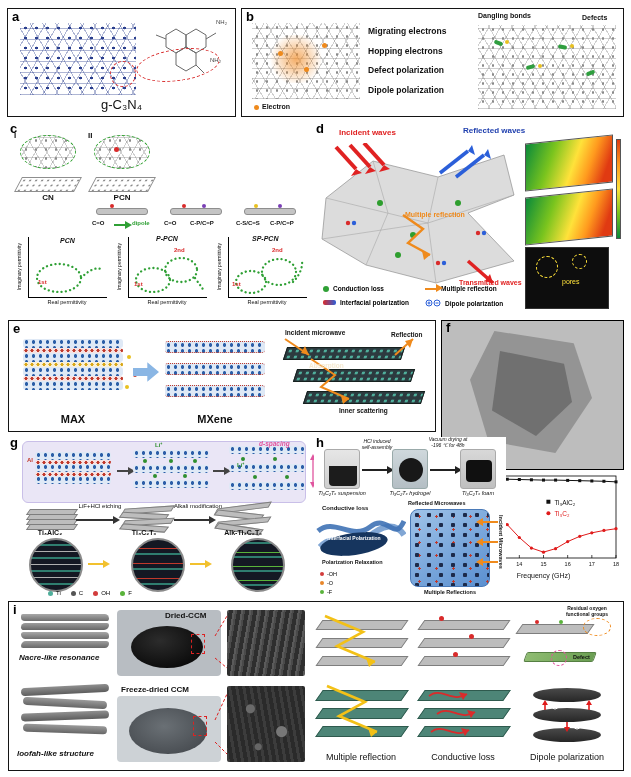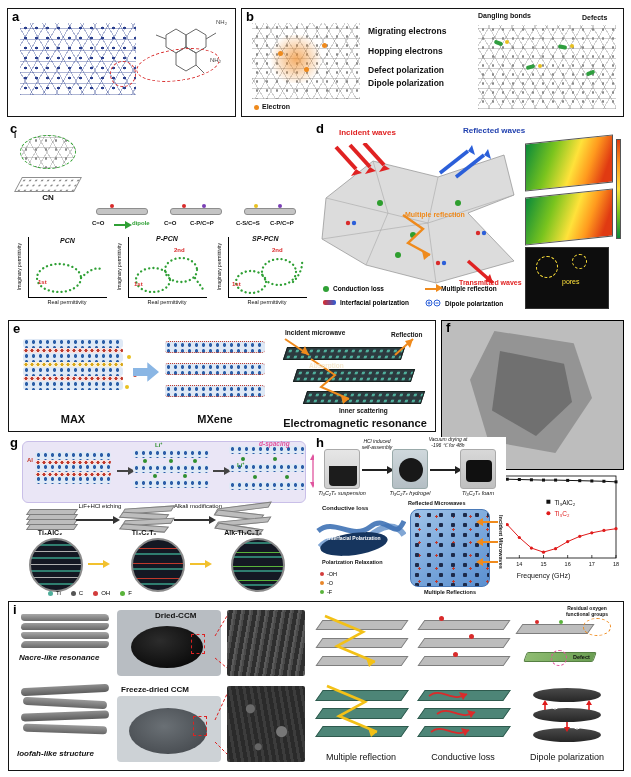--- a/index.html
+++ b/index.html
@@ -44,35 +44,36 @@
         <polygon points="42,20 52,14 62,20 62,32 52,38 42,32"></polygon>
         <polygon points="32,38 42,32 52,38 52,50 42,56 32,50"></polygon>
         <line x1="62" y1="24" x2="72" y2="18"></line>
         <line x1="52" y1="50" x2="60" y2="58"></line>
         <line x1="22" y1="24" x2="12" y2="20"></line>
       </g>
     </svg>
     <span class="txt" style="left:208px;top:10px;font-size:6px;color:#444">NH₂</span>
     <span class="txt" style="left:202px;top:48px;font-size:6px;color:#444">NH₂</span>
     <div class="dash-ellipse" style="left:128px;top:40px;width:82px;height:30px;transform:rotate(-8deg)"></div>
+    <div class="txt" style="left:0;right:0;bottom:3px;position:absolute;text-align:center;font-size:13px;color:#111">g-C₃N₄</div>
   </section>
 
   <section class="panel bordered" style="left:241px;top:8px;width:383px;height:109px">
     <span class="tag" style="left:4px;top:0">b</span>
     <div class="abs lattice-gray" style="left:10px;top:14px;width:108px;height:76px"></div>
     <div class="abs" style="left:22px;top:26px;width:64px;height:48px;background:radial-gradient(circle at 50% 50%,rgba(240,140,40,.7),rgba(240,140,40,0) 65%)"></div>
     <div class="dot" style="left:36px;top:42px;width:5px;height:5px;background:#ef8a1c"></div>
     <div class="dot" style="left:62px;top:58px;width:5px;height:5px;background:#ef8a1c"></div>
     <div class="dot" style="left:80px;top:34px;width:5px;height:5px;background:#ef8a1c"></div>
     <div class="dot" style="left:12px;top:96px;width:5px;height:5px;background:#ef8a1c"></div>
     <span class="txt" style="left:20px;top:94px;font-size:7px;font-weight:700">Electron</span>
     <div class="abs" style="left:126px;top:18px">
       <div class="txt" style="position:static;font-size:8.5px;font-weight:700;margin-bottom:10px">Migrating electrons</div>
       <div class="txt" style="position:static;font-size:8.5px;font-weight:700;margin-bottom:10px">Hopping electrons</div>
-      <div class="txt" style="position:static;font-size:8.5px;font-weight:700;margin-bottom:3px">Defect polarization</div>
+      <div class="txt" style="position:static;font-size:8.5px;font-weight:700;margin-bottom:10px">Defect polarization</div>
       <div class="txt" style="position:static;font-size:8.5px;font-weight:700">Dipole polarization</div>
     </div>
     <span class="txt" style="left:236px;top:3px;font-size:7px;font-weight:700">Dangling bonds</span>
     <span class="txt" style="left:340px;top:5px;font-size:7px;font-weight:700">Defects</span>
     <div class="abs lattice-gray" style="left:236px;top:16px;width:138px;height:84px"></div>
     <div class="abs" style="left:252px;top:32px;width:9px;height:4px;background:#2f9e3f;border-radius:2px;transform:rotate(20deg)"></div>
     <div class="abs" style="left:284px;top:56px;width:9px;height:4px;background:#2f9e3f;border-radius:2px;transform:rotate(-15deg)"></div>
     <div class="abs" style="left:316px;top:36px;width:9px;height:4px;background:#2f9e3f;border-radius:2px;transform:rotate(12deg)"></div>
     <div class="abs" style="left:344px;top:62px;width:9px;height:4px;background:#2f9e3f;border-radius:2px;transform:rotate(-22deg)"></div>
     <div class="dot" style="left:263px;top:31px;width:4px;height:4px;background:#e8c020"></div>
@@ -81,20 +82,27 @@
   </section>
 
   <section class="panel" style="left:8px;top:123px;width:300px;height:192px">
     <span class="tag" style="left:2px;top:-2px">c</span>
 
     <div class="abs" style="left:6px;top:12px;width:68px;height:66px">
       <span class="txt" style="left:0;top:-3px;font-size:8px;font-weight:700">I</span>
       <div class="abs lattice-gray" style="left:6px;top:0;width:56px;height:34px;border:1.5px dashed #35a435;border-radius:50%"></div>
       <div class="sheet" style="left:4px;top:42px;width:58px;height:13px"></div>
       <div class="txtw" style="left:0;top:58px;width:68px;font-size:8px;font-weight:700">CN</div>
+    </div>
+    <div class="abs" style="left:80px;top:12px;width:68px;height:66px">
+      <span class="txt" style="left:0;top:-3px;font-size:8px;font-weight:700">II</span>
+      <div class="abs lattice-gray" style="left:6px;top:0;width:56px;height:34px;border:1.5px dashed #35a435;border-radius:50%"></div>
+      <div class="dot" style="left:26px;top:12px;width:5px;height:5px;background:#d92b2b"></div>
+      <div class="sheet" style="left:4px;top:42px;width:58px;height:13px"></div>
+      <div class="txtw" style="left:0;top:58px;width:68px;font-size:8px;font-weight:700">PCN</div>
     </div>
 
     <div class="abs" style="left:80px;top:82px;width:68px;height:26px">
       <div class="abs" style="left:8px;top:3px;width:52px;height:7px;background:#c4c4c4;border:1px solid #8e8e8e;border-radius:3px"></div>
       <div class="dot" style="left:22px;top:-1px;width:4px;height:4px;background:#d92b2b"></div>
       <span class="txt" style="left:4px;top:15px;font-size:6px;font-weight:700">C=O</span>
       <span class="thinarrow" style="left:26px;top:19px;width:12px;color:#2fa035"></span>
       <span class="txt" style="left:44px;top:15px;font-size:6px;font-weight:700;color:#2fa035">dipole</span>
     </div>
     <div class="abs" style="left:154px;top:82px;width:68px;height:26px">
@@ -261,21 +269,20 @@
       <g fill="#ef8a1c">
         <polygon points="32,22 24,20 28,13"></polygon>
         <polygon points="136,6 128,8 133,15"></polygon>
         <polygon points="72,66 64,63 66,71"></polygon>
       </g>
     </svg>
     <span class="txt" style="left:276px;top:8px;font-size:6.5px;font-weight:700">Incident microwave</span>
     <span class="txt" style="left:382px;top:10px;font-size:6.5px;font-weight:700">Reflection</span>
     <span class="txt" style="left:300px;top:41px;font-size:6.5px;font-weight:700;color:#f5e9d0">Absorption</span>
     <span class="txt" style="left:330px;top:86px;font-size:6.5px;font-weight:700">Inner scattering</span>
-    <div class="txtw" style="left:268px;top:96px;width:156px;font-size:11px;font-weight:700">Electromagnetic resonance</div>
   </section>
 
   <section class="panel" style="left:441px;top:320px;width:183px;height:260px">
     <div class="abs" style="left:0;top:0;width:183px;height:150px;background:#bdbdbd;border:1px solid #000">
       <span class="tag" style="left:4px;top:-1px">f</span>
       <div class="abs" style="left:28px;top:10px;width:122px;height:122px;background:#949494;clip-path:polygon(20% 0,85% 10%,100% 55%,70% 100%,15% 90%,0 40%)"></div>
       <div class="abs" style="left:50px;top:30px;width:80px;height:85px;background:#707070;clip-path:polygon(10% 0,90% 15%,100% 60%,55% 100%,0 70%)"></div>
       <div class="abs" style="left:10px;top:130px;width:34px;height:3px;background:#fff"></div>
       <span class="txt" style="left:10px;top:136px;font-size:7.5px;color:#fff">500 nm</span>
     </div>
@@ -502,21 +509,21 @@
     <div class="abs" style="left:12px;top:84px;width:88px;height:8px;background:linear-gradient(#8f8f8f,#5d5d5d);border-radius:10px;transform:rotate(-3deg)"></div>
     <div class="abs" style="left:14px;top:97px;width:84px;height:8px;background:linear-gradient(#9a9a9a,#666);border-radius:10px;transform:rotate(3deg)"></div>
     <div class="abs" style="left:12px;top:110px;width:88px;height:8px;background:linear-gradient(#8f8f8f,#5d5d5d);border-radius:10px;transform:rotate(-2deg)"></div>
     <div class="abs" style="left:14px;top:123px;width:84px;height:8px;background:linear-gradient(#9a9a9a,#666);border-radius:10px;transform:rotate(2deg)"></div>
     <span class="txt" style="left:8px;top:148px;font-size:8px;font-weight:700;font-style:italic">loofah-like structure</span>
 
     <div class="abs" style="left:108px;top:8px;width:104px;height:66px;background:#b8bdc2;border-radius:4px">
       <div class="abs" style="left:14px;top:16px;width:72px;height:42px;background:radial-gradient(ellipse at 40% 35%,#2c2c2c,#000);border-radius:50%"></div>
       <div class="abs" style="left:74px;top:24px;width:14px;height:20px;border:1px dashed #d22"></div>
     </div>
-    <span class="txt" style="left:146px;top:10px;font-size:8px;font-weight:700;color:#111">Dried-CCM</span>
+    <span class="txt" style="left:156px;top:10px;font-size:8px;font-weight:700;color:#111">Dried-CCM</span>
     <span class="txt" style="left:112px;top:84px;font-size:8px;font-weight:700">Freeze-dried CCM</span>
     <div class="abs" style="left:108px;top:94px;width:104px;height:66px;background:#cdd2d6;border-radius:4px">
       <div class="abs" style="left:12px;top:12px;width:78px;height:46px;background:radial-gradient(ellipse at 45% 40%,#6a7075,#3e4247);border-radius:50%"></div>
       <div class="abs" style="left:76px;top:20px;width:14px;height:20px;border:1px dashed #d22"></div>
     </div>
     <div class="abs" style="left:218px;top:8px;width:78px;height:66px;background:repeating-linear-gradient(100deg,#4a4a4a 0 2px,#2e2e2e 2px 6px,#5a5a5a 6px 8px);border-radius:2px"></div>
     <div class="abs" style="left:218px;top:84px;width:78px;height:76px;background-color:#333;background-image:radial-gradient(circle at 30% 30%,#6a6a6a 4px,transparent 5px),radial-gradient(circle at 70% 60%,#777 5px,transparent 6px),radial-gradient(circle at 40% 80%,#666 3px,transparent 4px),repeating-linear-gradient(80deg,#3c3c3c 0 3px,#2a2a2a 3px 7px);border-radius:2px"></div>
     <svg class="abs" style="left:0;top:0;pointer-events:none" width="616" height="170">
       <g stroke="#d22" stroke-width="1" stroke-dasharray="3 2">
         <line x1="206" y1="34" x2="218" y2="14"></line>

